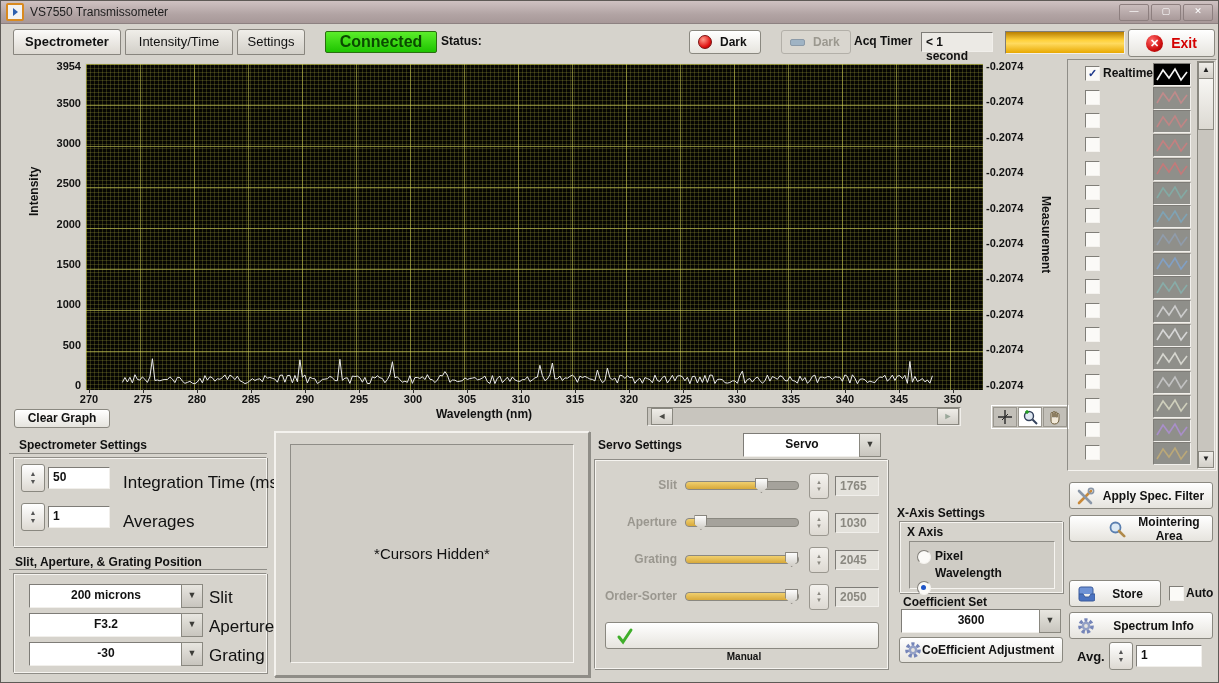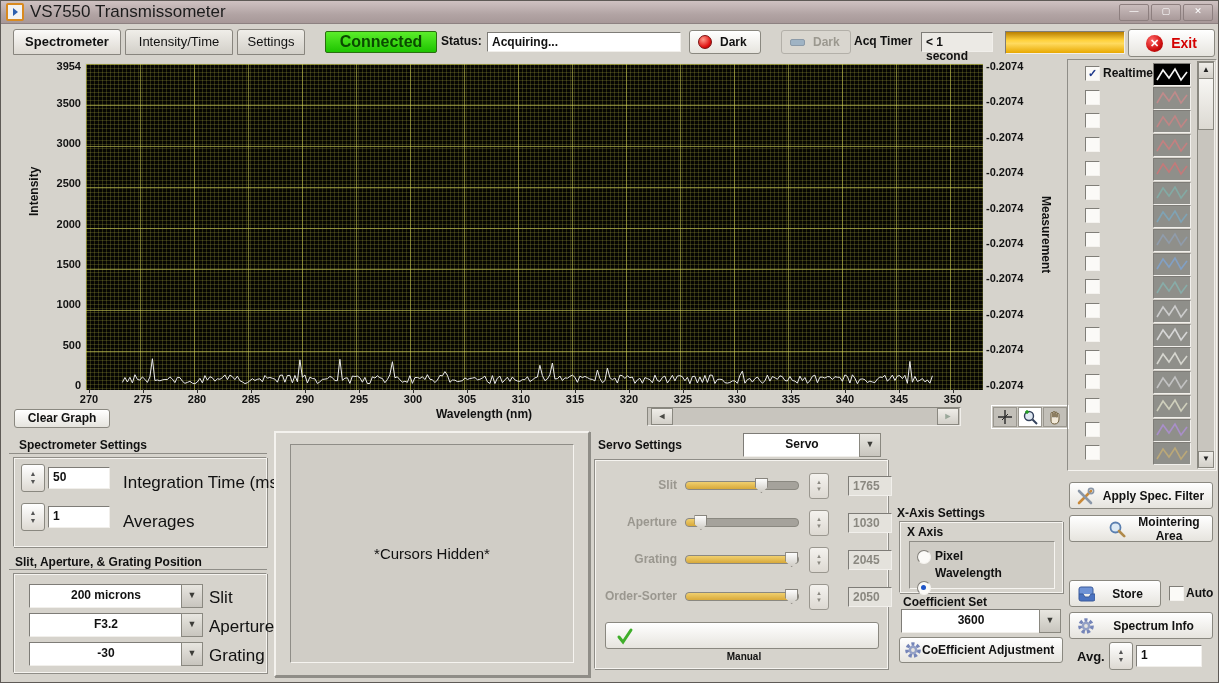--- a/index.html
+++ b/index.html
@@ -8,21 +8,21 @@
        border:1px solid #5e5a56;box-sizing:border-box;}
   .abs{position:absolute;}
   .b{font-weight:bold;}
   
   .titlebar{position:absolute;left:0;top:0;right:0;height:22px;
     background:linear-gradient(#cfc2c2,#b2a4a4 60%,#a79898);
     border-bottom:1px solid #8d8181;display:flex;align-items:center;padding:0 5px;gap:6px;}
   .appicon{width:14px;height:14px;background:#f2f2f2;border:2px solid #d98a1f;border-radius:2px;
     display:flex;align-items:center;justify-content:center;}
   .appicon::after{content:"";width:0;height:0;border-left:5px solid #2d5fae;border-top:4px solid transparent;border-bottom:4px solid transparent;}
-  .title-text{font-size:17px;color:#1c1c1c;}
+  .title-text{font-size:12px;color:#1c1c1c;}
   .winbtns{margin-left:auto;display:flex;gap:2px;}
   .winbtn{width:28px;height:15px;border:1px solid #8d7f7f;border-radius:2px;
     background:linear-gradient(#c9bcbc,#a99a9a);color:#fff;font-size:9px;line-height:13px;text-align:center;}
   
   .raised{border:1px solid #8a8880;border-radius:3px;background:linear-gradient(#ffffff,#e6e4de);
     box-shadow:inset 0 1px 0 #fff;}
   .groupbox{border:1px solid;border-color:#8f8d87 #f6f4f0 #f6f4f0 #8f8d87;
     box-shadow:inset 1px 1px 0 #f6f4f0, 1px 1px 0 #8f8d87;}
   
   .tab{position:absolute;top:28px;height:24px;border:1px solid #88857e;border-radius:3px 3px 0 0;
@@ -91,21 +91,21 @@
     border:1px solid;border-color:#8f8d87 #f6f4f0 #f6f4f0 #8f8d87;display:flex;align-items:center;justify-content:center;font-size:15px;}
   
   .srow-label{position:absolute;width:84px;text-align:right;font-size:12px;font-weight:bold;color:#9a978f;}
   .track{position:absolute;width:112px;height:7px;border-radius:4px;background:#a5a29b;border:1px solid #8a8880;}
   .fill{height:100%;border-radius:4px 0 0 4px;background:linear-gradient(#f0cf6e,#d8a93a);}
   .thumb{position:absolute;top:-4px;width:11px;height:13px;background:linear-gradient(#fdfdfd,#cfccc5);
     border:1px solid #88857e;clip-path:polygon(0 0,100% 0,100% 60%,50% 100%,0 60%);}
   .sspin{position:absolute;display:flex;align-items:center;}
   .sspin .arrows{width:18px;height:24px;border:1px solid #9a978f;border-radius:3px;background:linear-gradient(#f4f2ee,#ddd9d2);
     display:flex;flex-direction:column;align-items:center;justify-content:center;font-size:6px;color:#8a8880;line-height:7px;}
-  .sspin .val{margin-left:19px;width:44px;height:20px;color:#8a8880;background:#e4e2dc;}
+  .sspin .val{margin-left:6px;width:44px;height:20px;color:#8a8880;background:#e4e2dc;}
   
   .radio{width:12px;height:12px;border-radius:50%;background:#fbfaf7;border:1px solid;border-color:#807e78 #f4f2ee #f4f2ee #807e78;position:relative;}
   .radio.sel::after{content:"";position:absolute;left:3px;top:3px;width:5px;height:5px;border-radius:50%;background:#1f55c8;}
   
   .act{position:absolute;left:1068px;width:144px;height:27px;display:flex;align-items:center;gap:7px;padding:0 7px;box-sizing:border-box;font-size:12px;font-weight:bold;}
   .act .lbl{flex:1;text-align:center;}
   .icon16{width:18px;height:18px;flex:0 0 18px;}
 </style>
 </head>
 <body>
@@ -122,21 +122,20 @@
     </div>
   </div>
 
   <div id="tabbar">
       <div class="tab active" style="left: 12px; width: 106px;">Spectrometer</div>
       <div class="tab" style="left: 124px; width: 106px;">Intensity/Time</div>
       <div class="tab" style="left: 236px; width: 66px;">Settings</div>
     </div>
   <div class="abs connected" style="left:324px;top:30px;width:110px;height:20px;line-height:20px;">Connected</div>
   <div class="abs b" style="left:440px;top:33px;font-size:12px;">Status:</div>
-  <div class="abs field" style="left:486px;top:31px;width:194px;height:20px;">Acquiring...</div>
   <div class="abs raised" style="left:688px;top:29px;width:72px;height:24px;display:flex;align-items:center;gap:8px;padding:0 8px;box-sizing:border-box;">
     <span class="led"></span>
     <span class="b" style="font-size:12px;">Dark</span>
   </div>
   <div class="abs" style="left:780px;top:29px;width:70px;height:24px;border:1px solid #b3b0a9;border-radius:3px;background:#d9d6cf;display:flex;align-items:center;gap:8px;padding:0 8px;box-sizing:border-box;">
     <span class="dash"></span>
     <span class="b" style="font-size:12px;color:#9b988f;">Dark</span>
   </div>
   <div class="abs b" style="left:853px;top:33px;font-size:12px;">Acq Timer</div>
   <div class="abs field" style="left:920px;top:31px;width:72px;height:20px;background:#eceae5;">&lt; 1 second</div>

